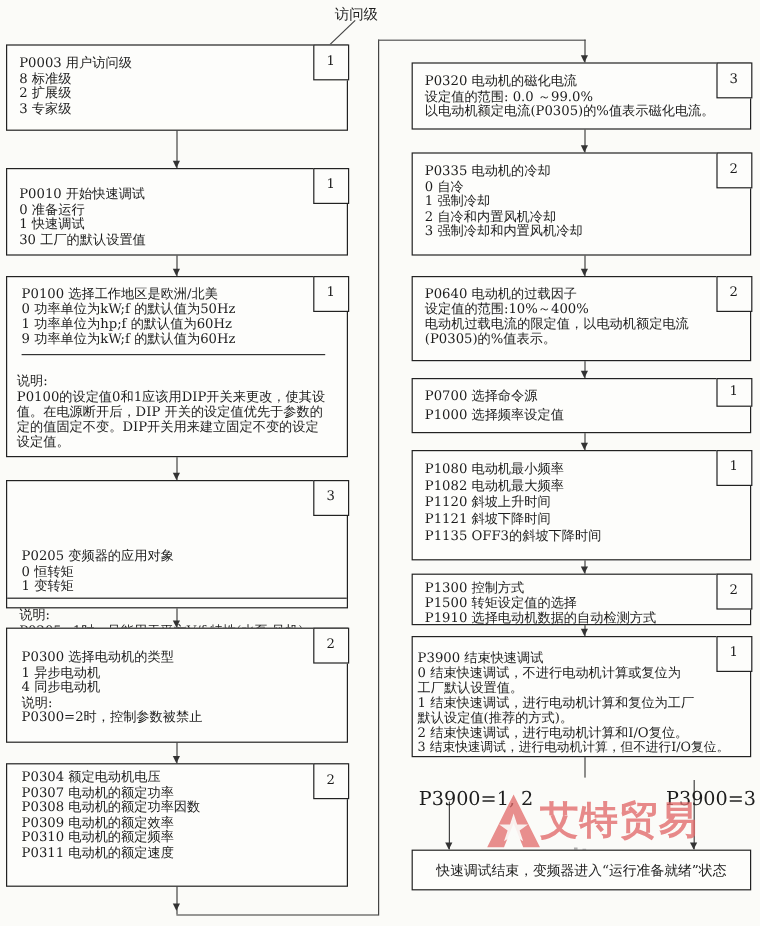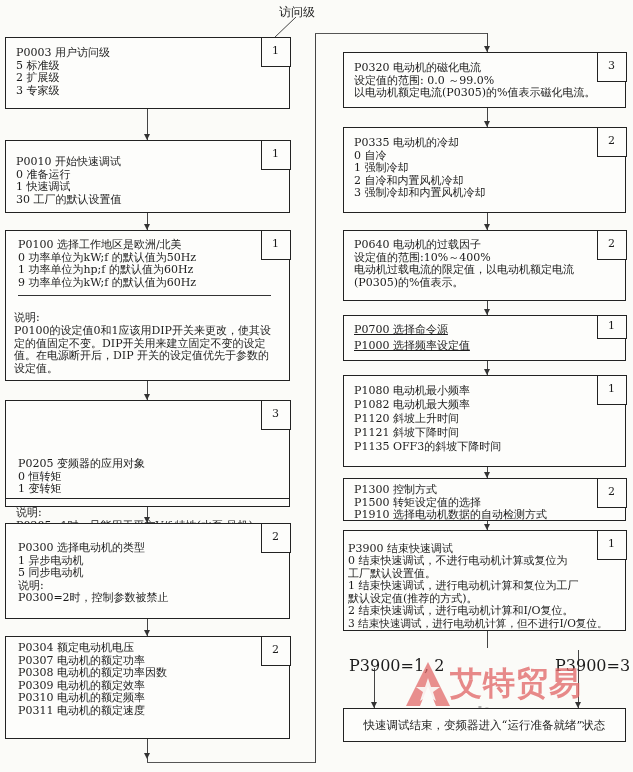--- a/index.html
+++ b/index.html
@@ -89,21 +89,21 @@
 <div class="arrow" style="left:371px; top:702px;"></div>
 <div class="vline" style="left:578px; top:650px; height:58px;"></div>
 <div class="arrow" style="left:575px; top:702px;"></div>
 <div class="label" style="left:349px; top:656px;">P3900=1, 2</div>
 <div class="label" style="left:555px; top:656px;">P3900=3</div>
 
 <div class="box" style="left:5px; top:37px; width:285px; height:72px;">
   <div class="level">1</div>
   <div class="content">
     <div class="line">P0003 用户访问级</div>
-    <div class="line">5 标准级</div>
+    <div class="line">8 标准级</div>
     <div class="line">2 扩展级</div>
     <div class="line">3 专家级</div>
   </div>
 </div>
 
 <div class="box" style="left:5px; top:140px; width:285px; height:73px;">
   <div class="level">1</div>
   <div class="content" style="padding-top:15px;">
     <div class="line">P0010 开始快速调试</div>
     <div class="line">0 准备运行</div>
@@ -117,22 +117,22 @@
   <div class="content" style="padding-top:8px; padding-left:12px;">
     <div class="line">P0100 选择工作地区是欧洲/北美</div>
     <div class="line">0 功率单位为kW;f 的默认值为50Hz</div>
     <div class="line">1 功率单位为hp;f 的默认值为60Hz</div>
     <div class="line">9 功率单位为kW;f 的默认值为60Hz</div>
     <div class="divider" style="margin-right:10px;"></div>
   </div>
   <div style="padding:0 6px 0 8px; margin-top:6px;">
     <div class="line">说明:</div>
     <div class="line">P0100的设定值0和1应该用DIP开关来更改，使其设</div>
+    <div class="line">值。在电源断开后，DIP 开关的设定值优先于参数的</div>
     <div class="line">定的值固定不变。DIP开关用来建立固定不变的设定</div>
-    <div class="line">值。在电源断开后，DIP 开关的设定值优先于参数的</div>
     <div class="line">设定值。</div>
   </div>
 </div>
 
 <div class="box" style="left:5px; top:400px; width:285px; height:107px;">
   <div class="level">3</div>
   <div class="content" style="padding-top:9px; padding-left:12px; height:36px;margin-top:48px;">
     <div class="line">P0205 变频器的应用对象</div>
     <div class="line">0 恒转矩</div>
     <div class="line">1 变转矩</div>
@@ -143,21 +143,21 @@
     <div class="line">P0205=1时，只能用于平方V/f 特性(水泵,风机)</div>
     <div class="line">的负载</div>
   </div>
 </div>
 
 <div class="box" style="left:5px; top:523px; width:285px; height:96px;">
   <div class="level">2</div>
   <div class="content" style="padding-top:18px; padding-left:12px;">
     <div class="line">P0300 选择电动机的类型</div>
     <div class="line">1 异步电动机</div>
-    <div class="line">5 同步电动机</div>
+    <div class="line">4 同步电动机</div>
     <div class="line">说明:</div>
     <div class="line">P0300=2时，控制参数被禁止</div>
   </div>
 </div>
 
 <div class="box" style="left:5px; top:636px; width:285px; height:103px;">
   <div class="level">2</div>
   <div class="content" style="padding-top:5px; padding-left:12px;">
     <div class="line">P0304 额定电动机电压</div>
     <div class="line">P0307 电动机的额定功率</div>
@@ -193,21 +193,21 @@
   <div class="content" style="padding-top:8px;">
     <div class="line">P0640 电动机的过载因子</div>
     <div class="line">设定值的范围:10%～400%</div>
     <div class="line">电动机过载电流的限定值，以电动机额定电流</div>
     <div class="line">(P0305)的%值表示。</div>
   </div>
 </div>
 
 <div class="box" style="left:343px; top:315px; width:283px; height:46px;">
   <div class="level" style="height:24px;">1</div>
-  <div class="content" style="padding-top:6px; line-height:16px;text-decoration:underline;">
+  <div class="content" style="padding-top:6px; line-height:16px;">
     <div class="line">P0700 选择命令源</div>
     <div class="line">P1000 选择频率设定值</div>
   </div>
 </div>
 
 <div class="box" style="left:343px; top:375px; width:283px; height:92px;">
   <div class="level">1</div>
   <div class="content" style="padding-top:8px; line-height:14px;">
     <div class="line">P1080 电动机最小频率</div>
     <div class="line">P1082 电动机最大频率</div>

